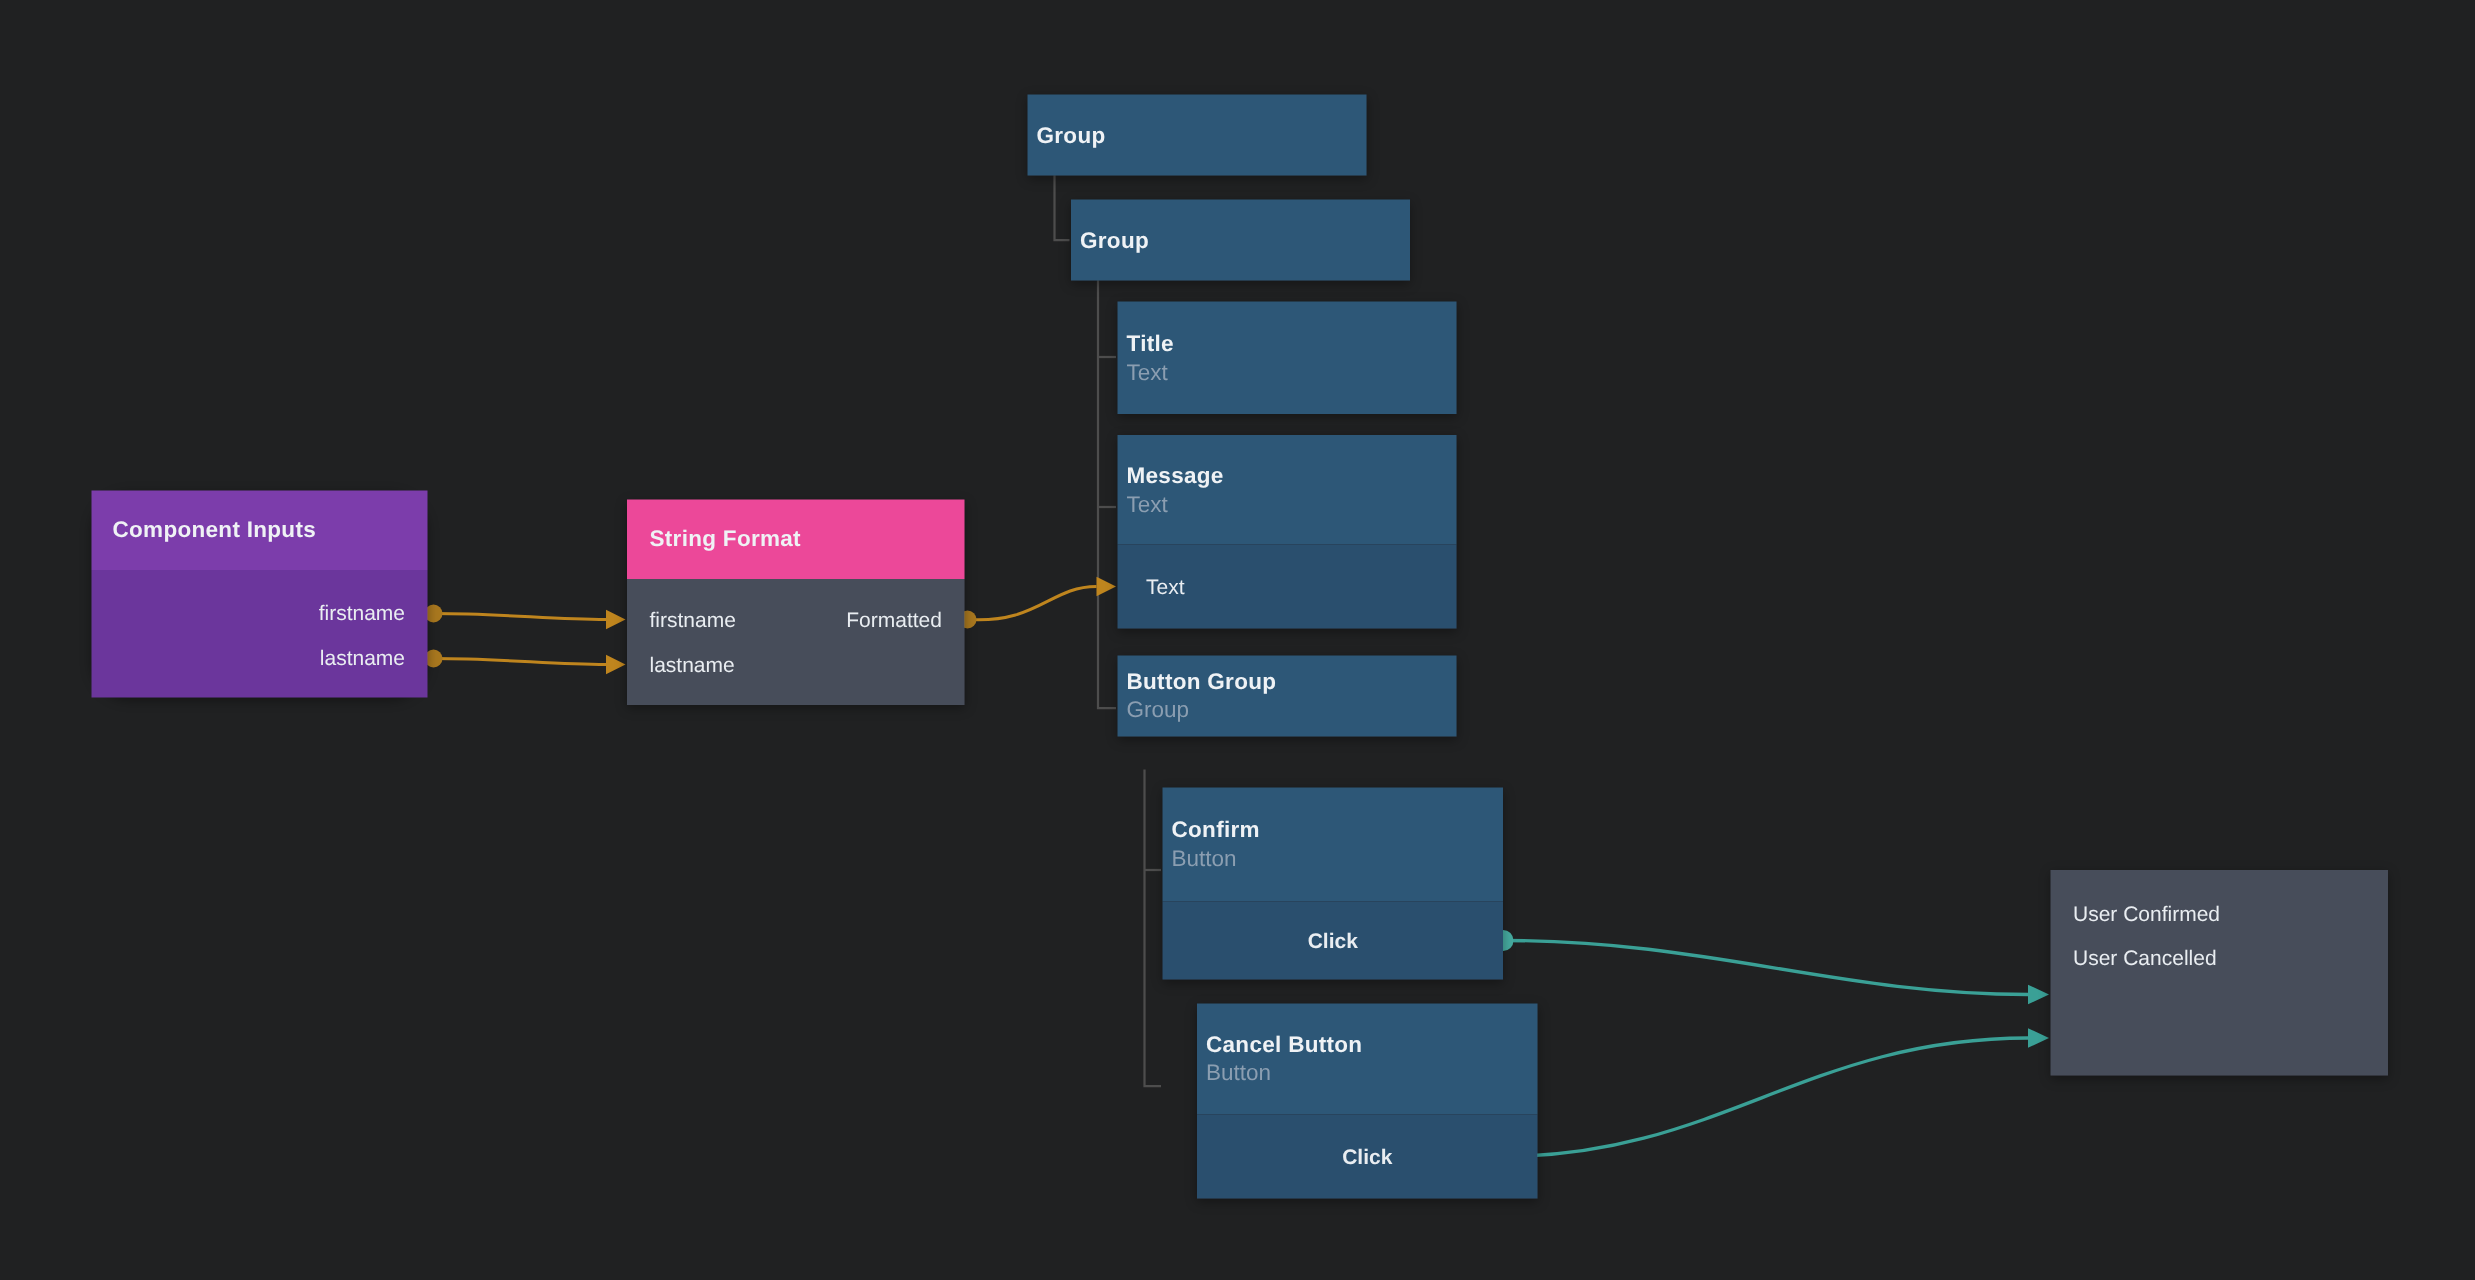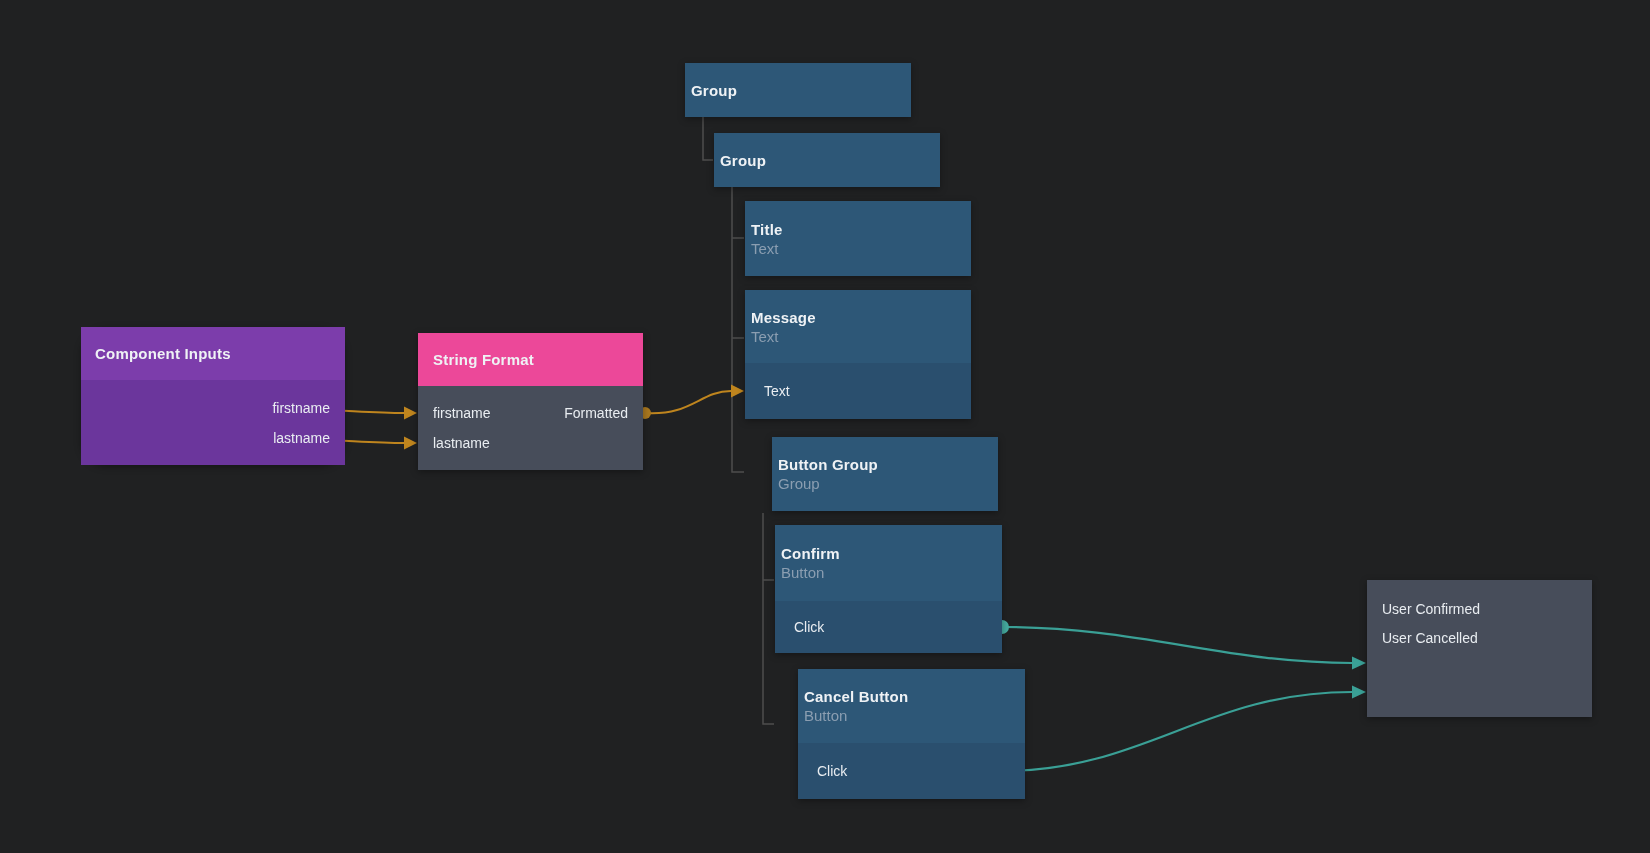--- a/index.html
+++ b/index.html
@@ -29,21 +29,21 @@
   .purple .hdr{background:#7c3dab;display:flex;align-items:center;padding:0 14px;flex:none;}
   .purple .body{background:#6b369c;flex:1;padding-top:13px;}
 
   .prow{height:30px;display:flex;align-items:center;padding:0 15px;}
   .prow.between{justify-content:space-between;}
   .prow.right{justify-content:flex-end;}
 
   
   .blue .bhdr{background:#2d5777;flex:1;display:flex;flex-direction:column;justify-content:center;padding:0 6px;}
   .blue .brow{background:#2a4f6e;flex:none;display:flex;align-items:center;padding:0 19px;}
-  .blue .brow.right{justify-content:flex-start;}
+  .blue .brow.right{justify-content:center;font-weight:bold;}
 </style>
 </head>
 <body>
 
 <div id="canvas">
 
   <svg id="wires" viewBox="0 0 1650 853">
 
     <g stroke="#4d4d4d" stroke-width="1.5" fill="none">
       <path d="M703 117 L703 160 L713 160"></path>
@@ -77,21 +77,21 @@
     <g fill="#3aa096">
       <polygon points="1352,656.5 1352,669.5 1366,663"></polygon>
       <polygon points="1352,685.5 1352,698.5 1366,692"></polygon>
     </g>
     <g fill="#46aba0">
       <circle cx="1002" cy="627" r="7"></circle>
       <circle cx="1002" cy="771" r="7"></circle>
     </g>
   </svg>
 
-  <div class="node purple" style="left:81px;top:327px;width:264px;height:138px;border-radius:26px;">
+  <div class="node purple" style="left:61px;top:327px;width:224px;height:138px;border-radius:26px;">
     <div class="hdr" style="height:53px;">
       <span class="title">Component Inputs</span>
     </div>
     <div class="body">
       <div class="prow right">
         <span class="port">firstname</span>
       </div>
       <div class="prow right">
         <span class="port">lastname</span>
       </div>
@@ -135,21 +135,21 @@
   <div class="node blue" style="left:745px;top:290px;width:226px;height:129px;">
     <div class="bhdr" style="flex:none;height:73px;">
       <span class="title">Message</span>
       <span class="subtitle">Text</span>
     </div>
     <div class="brow" style="height:56px;">
       <span class="port">Text</span>
     </div>
   </div>
 
-  <div class="node blue" style="left:745px;top:437px;width:226px;height:74px;margin-left:27px;">
+  <div class="node blue" style="left:745px;top:437px;width:226px;height:54px;">
     <div class="bhdr">
       <span class="title">Button Group</span>
       <span class="subtitle">Group</span>
     </div>
   </div>
 
   <div class="node blue" style="left:775px;top:525px;width:227px;height:128px;">
     <div class="bhdr" style="flex:none;height:76px;">
       <span class="title">Confirm</span>
       <span class="subtitle">Button</span>

